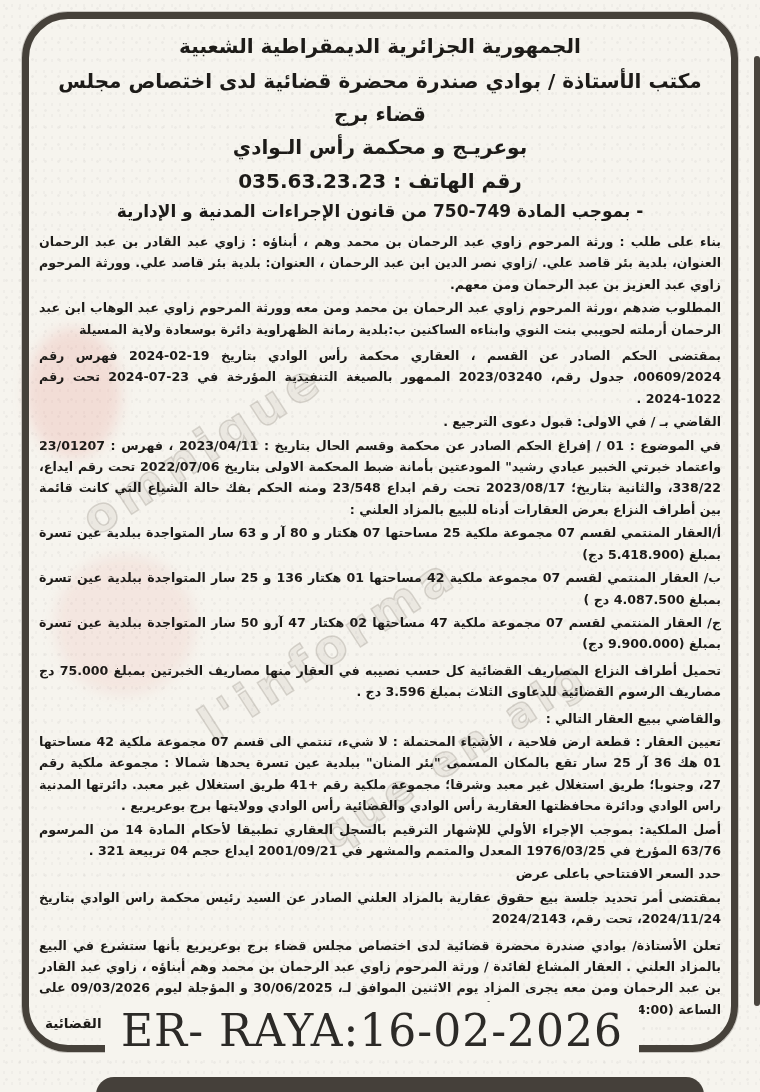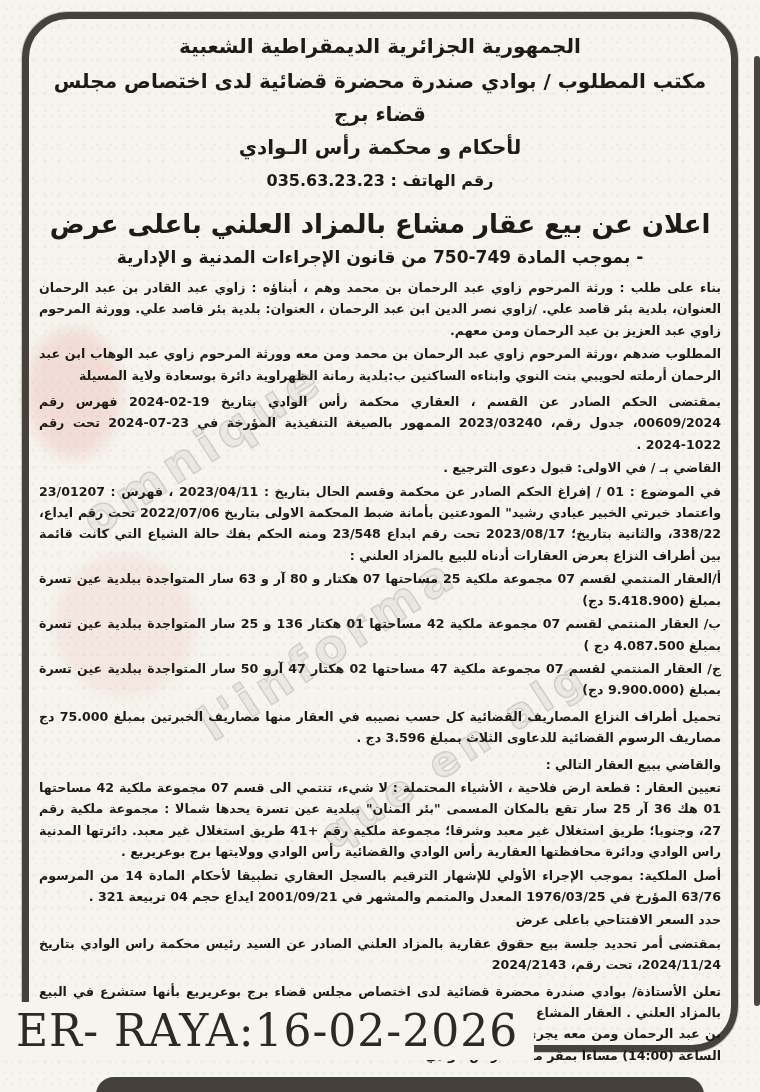--- a/index.html
+++ b/index.html
@@ -19,36 +19,36 @@
     position:absolute; left:22px; top:12px; width:702px; height:1026px;
     border:7px solid #46413a; border-radius:46px;
     box-shadow:0 0 0 1px rgba(70,65,58,0.25);
   }
   .content{
     position:absolute; left:10px; right:10px; top:12px; bottom:10px;
     direction:rtl; text-align:center;
   }
   .hdr{font-weight:700; font-size:20px; line-height:33px; letter-spacing:-0.2px;}
   .republic{font-size:20px; line-height:30px; margin-bottom:4px;}
-  .phone{font-size:16px; line-height:34px;}
+  .phone{font-size:20px; line-height:34px;}
   .title{font-size:26px; line-height:36px; font-weight:700; margin:8px 0 2px;}
   .subtitle{font-size:17px; line-height:26px; font-weight:700; margin-bottom:7px;}
   .body{
     text-align:justify; text-align-last:right;
     font-size:12.6px; line-height:21.4px; font-weight:700;
   }
   .body p{margin:0 0 2px;}
   .body p.sp{margin-top:5px;}
   .signature{
     position:absolute; left:6px; bottom:4px;
     font-size:13.5px; font-weight:700; direction:rtl;
   }
   
   .footer-wrap{
-    position:absolute; left:0; right:16px; top:1002px; text-align:left; z-index:5;
+    position:absolute; left:0; right:16px; top:1002px; text-align:center; z-index:5;
   }
   .footer-text{
     display:inline-block; padding:0 16px; background:#f6f4ee;
     font-family:"DejaVu Serif", serif; font-size:44px; line-height:58px;
     color:#2c2a27; letter-spacing:1px; white-space:nowrap;
   }
   
   .side-strip{position:absolute; right:0; top:56px; width:6px; height:950px; background:#4a453e; border-radius:3px;}
   
   .next-frame{
@@ -80,25 +80,24 @@
   <div class="smudge sm2"></div>
 
   <span class="wm wm1">omnique</span>
   <span class="wm wm2">l'informa</span>
   <span class="wm wm3">que en alg</span>
 
   <div class="frame">
     <div class="content">
 
       <div class="hdr republic">الجمهورية الجزائرية الديمقراطية الشعبية</div>
-      <div class="hdr">مكتب المطلوب / بوادي صندرة محضرة قضائية لدى اختصاص مجلس قضاء برج</div>
-      <div class="hdr">لأحكام و محكمة رأس الـوادي</div>
+      <div class="hdr">مكتب الأستاذة / بوادي صندرة محضرة قضائية لدى اختصاص مجلس قضاء برج</div>
+      <div class="hdr">بوعريـج و محكمة رأس الـوادي</div>
       <div class="hdr phone">رقم الهاتف : 035.63.23.23</div>
 
-      <div class="title">اعلان عن بيع عقار مشاع بالمزاد العلني باعلى عرض</div>
       <div class="subtitle">- بموجب المادة 749-750 من قانون الإجراءات المدنية و الإدارية</div>
 
       <div class="body">
         <p>بناء على طلب : ورثة المرحوم زاوي عبد الرحمان بن محمد وهم ، أبناؤه : زاوي عبد القادر بن عبد الرحمان العنوان، بلدية بئر قاصد علي. /زاوي نصر الدين ابن عبد الرحمان ، العنوان: بلدية بئر قاصد علي. وورثة المرحوم زاوي عبد العزيز بن عبد الرحمان ومن معهم.</p>
         <p>المطلوب ضدهم ،ورثة المرحوم زاوي عبد الرحمان بن محمد ومن معه وورثة المرحوم زاوي عبد الوهاب ابن عبد الرحمان أرملته لحويبي بنت النوي وابناءه الساكنين ب:بلدية رمانة الظهراوية دائرة بوسعادة ولاية المسيلة</p>
         <p class="sp">بمقتضى الحكم الصادر عن القسم ، العقاري محكمة رأس الوادي بتاريخ 19-02-2024 فهرس رقم 00609/2024، جدول رقم، 2023/03240 الممهور بالصيغة التنفيذية المؤرخة في 23-07-2024 تحت رقم 1022-2024 .</p>
         <p>القاضي بـ / في الاولى: قبول دعوى الترجيع .</p>
         <p>في الموضوع : 01 / إفراغ الحكم الصادر عن محكمة وقسم الحال بتاريخ : 2023/04/11 ، فهرس : 23/01207 واعتماد خبرتي الخبير عيادي رشيد" المودعتين بأمانة ضبط المحكمة الاولى بتاريخ 2022/07/06 تحت رقم ايداع، 338/22، والثانية بتاريخ؛ 2023/08/17 تحت رقم ابداع 23/548 ومنه الحكم بفك حالة الشياع التي كانت قائمة بين أطراف النزاع بعرض العقارات أدناه للبيع بالمزاد العلني :</p>
         <p>أ/العقار المنتمي لقسم 07 مجموعة ملكية 25 مساحتها 07 هكتار و 80 آر و 63 سار المتواجدة ببلدية عين تسرة بمبلغ (5.418.900 دج)</p>
         <p>ب/ العقار المنتمي لقسم 07 مجموعة ملكية 42 مساحتها 01 هكتار 136 و 25 سار المتواجدة ببلدية عين تسرة بمبلغ 4.087.500 دج )</p>

